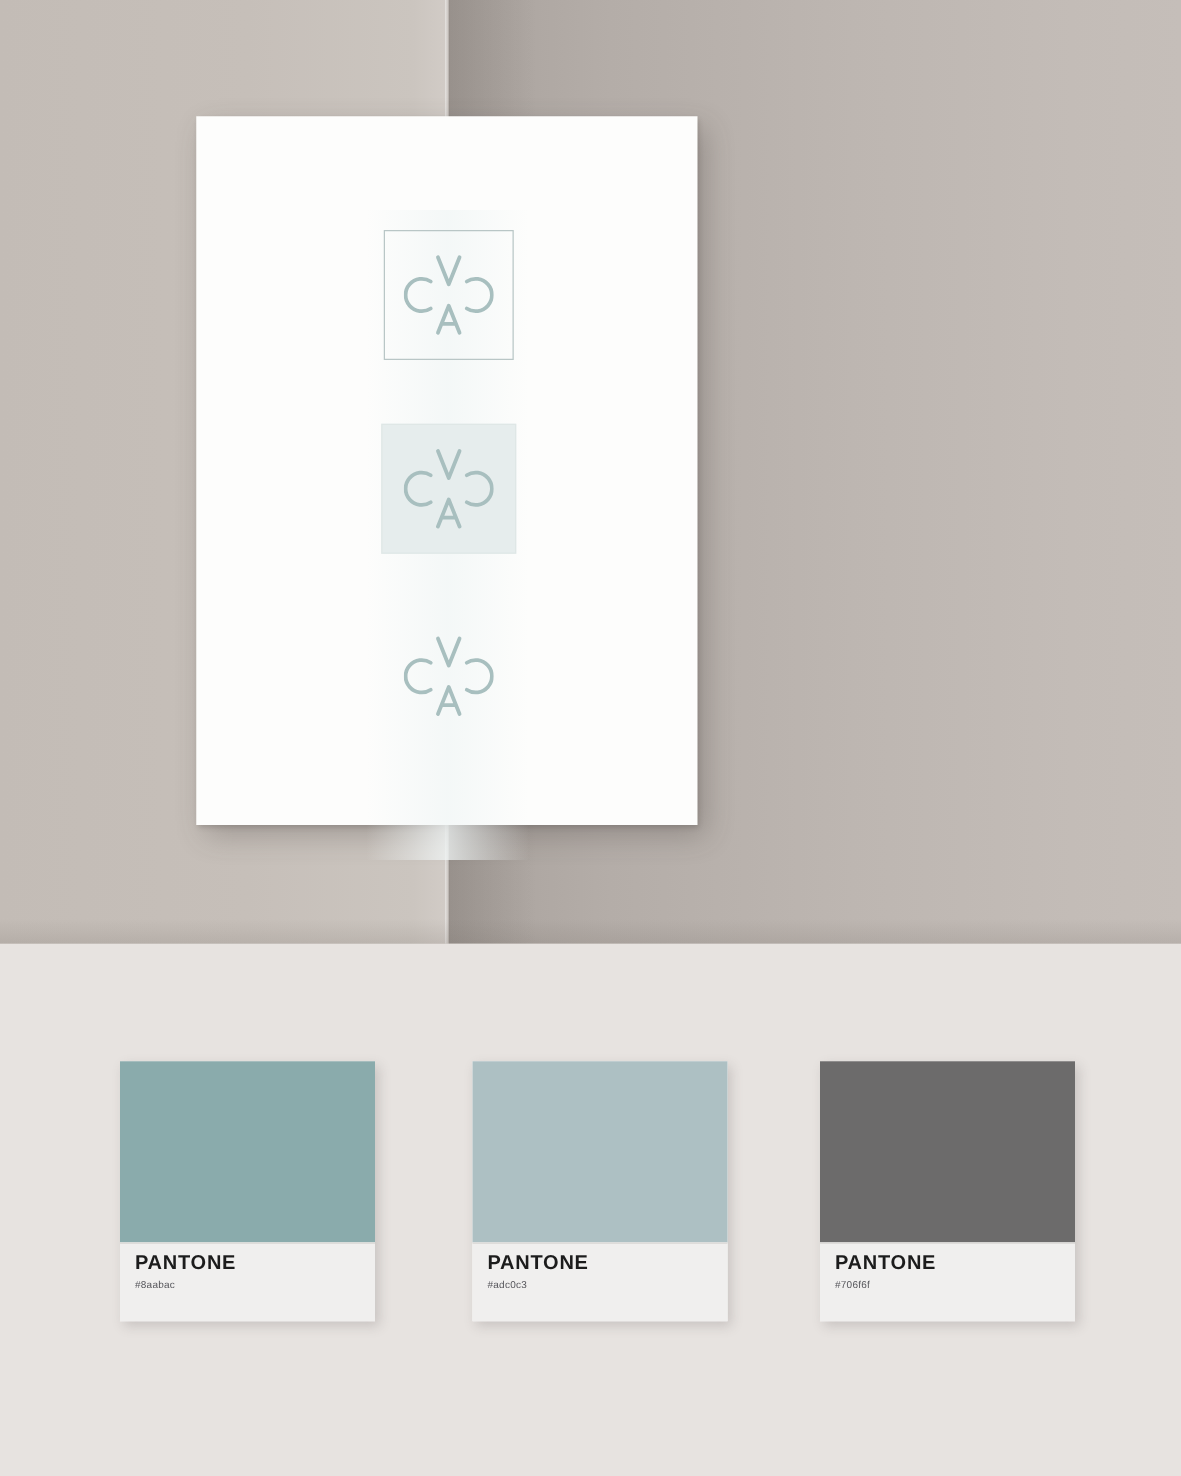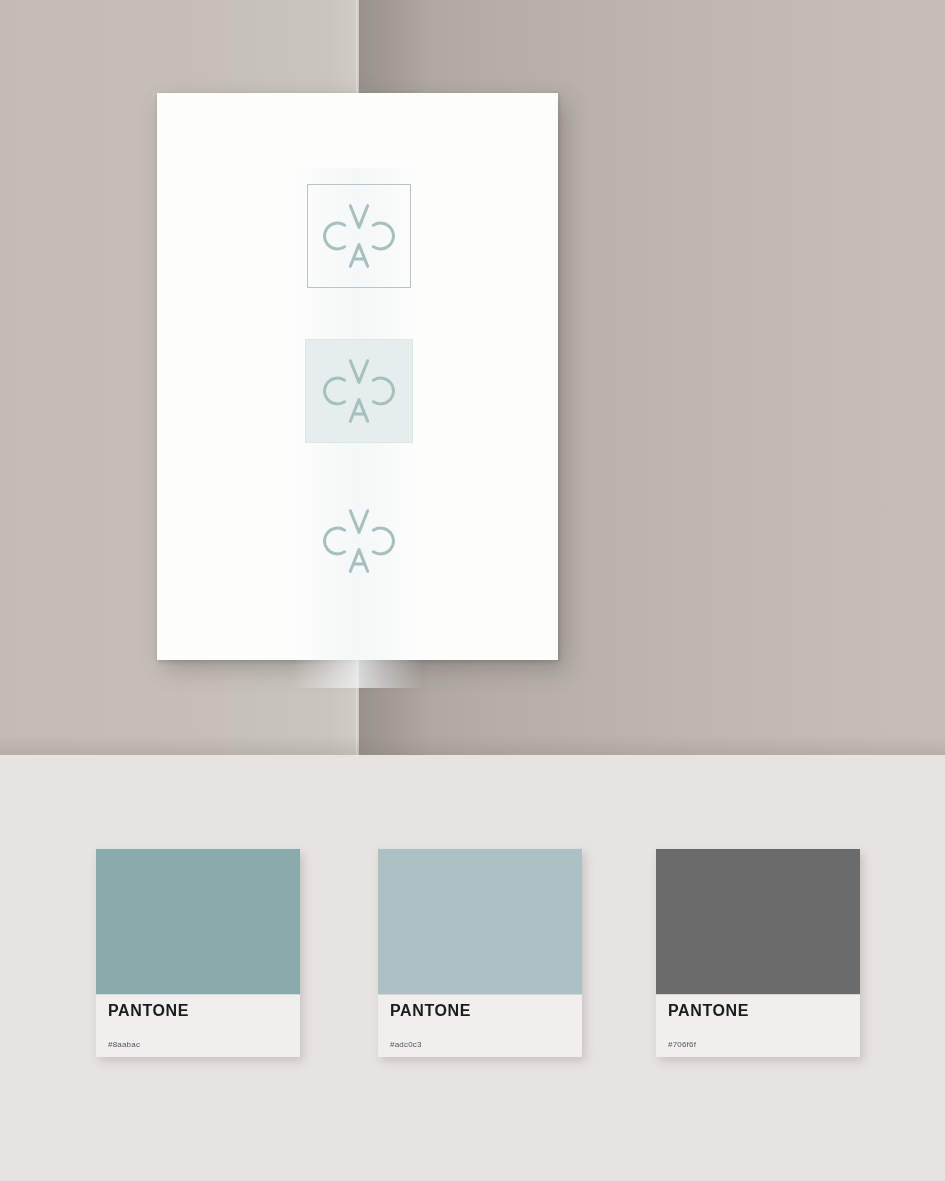--- a/index.html
+++ b/index.html
@@ -77,21 +77,21 @@
   .pantone-color { flex:0 0 145px; width:100%; }
   .pantone-label {
     flex:1; background:#f0efee; border-top:1px solid #d8d6d4;
     padding:8px 0 0 12px;
   }
   .pantone-brand {
     font-size:16px; font-weight:bold; letter-spacing:.6px; color:#1c1c1c;
     line-height:1.05;
   }
   .pantone-hex {
-    margin-top:20px; font-size:8px; color:#55555a; letter-spacing:.2px;
+    margin-top:3px; font-size:8px; color:#55555a; letter-spacing:.2px;
   }
 </style>
 </head>
 <body>
 
 <div id="stage">
 
   <div class="scene-top">
     <div class="wall-left"></div>
     <div class="wall-right"></div>

